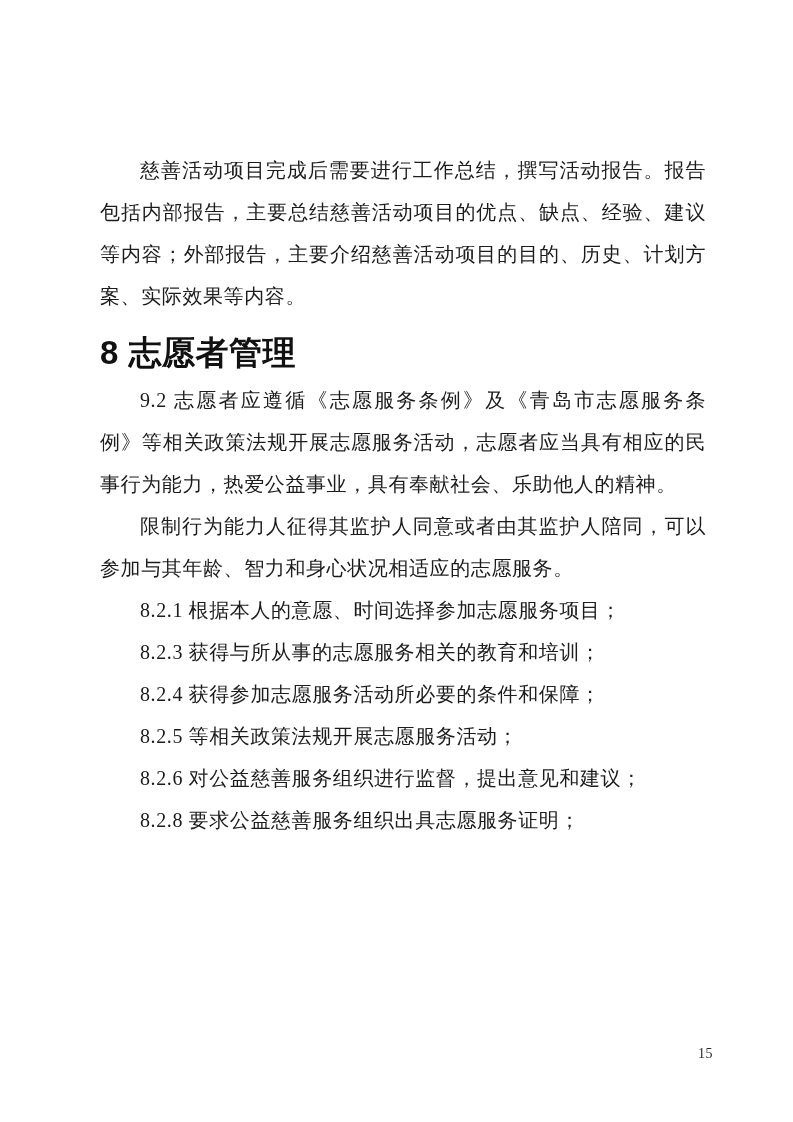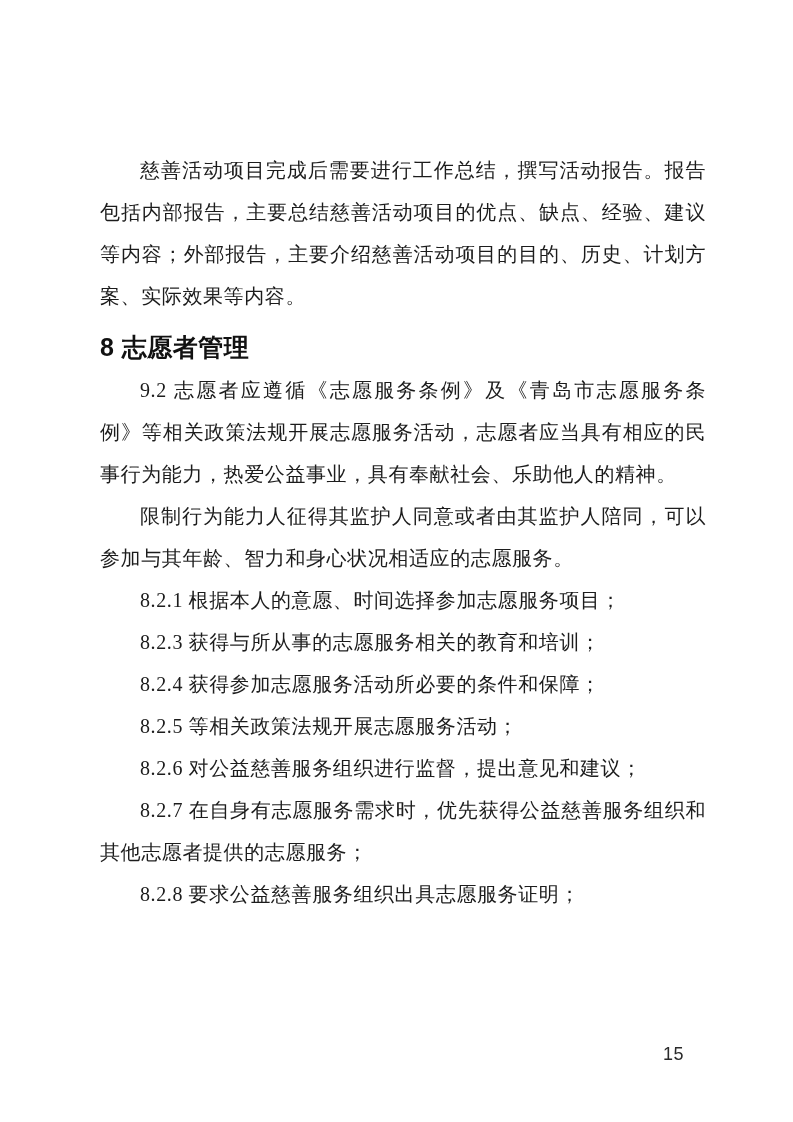--- a/index.html
+++ b/index.html
@@ -25,53 +25,52 @@
     line-height: 42px;
     letter-spacing: 0.6px;
     text-align: justify;
     text-justify: inter-ideograph;
     text-indent: 2em;
     word-break: break-all;
   }
   .heading {
     margin: 15px 0 6px 0;
     font-family: "Liberation Sans", "DejaVu Sans", sans-serif;
-    font-size: 25px;
+    font-size: 33px;
     font-weight: bold;
     line-height: 1.25;
     letter-spacing: 0.5px;
     color: #111111;
   }
   .page-number {
     position: absolute;
     top: 1028px;
-    right: 109px;
-    font-size: 18px;
+    right: 80px;
+    font-size: 14px;
     line-height: 20px;
     letter-spacing: 0.5px;
     color: #2a2a2a;
-    font-family: Liberation Sans, sans-serif;
+    font-family: Liberation Serif, serif;
   }
 </style>
 </head>
 <body>
 
 <div class="page">
 
   <p class="para">慈善活动项目完成后需要进行工作总结，撰写活动报告。报告包括内部报告，主要总结慈善活动项目的优点、缺点、经验、建议等内容；外部报告，主要介绍慈善活动项目的目的、历史、计划方案、实际效果等内容。</p>
 
   <h1 class="heading">8 志愿者管理</h1>
 
   <div>
     <p class="para">9.2 志愿者应遵循《志愿服务条例》及《青岛市志愿服务条例》等相关政策法规开展志愿服务活动，志愿者应当具有相应的民事行为能力，热爱公益事业，具有奉献社会、乐助他人的精神。</p>
       <p class="para">限制行为能力人征得其监护人同意或者由其监护人陪同，可以参加与其年龄、智力和身心状况相适应的志愿服务。</p>
       <p class="para">8.2.1 根据本人的意愿、时间选择参加志愿服务项目；</p>
       <p class="para">8.2.3 获得与所从事的志愿服务相关的教育和培训；</p>
       <p class="para">8.2.4 获得参加志愿服务活动所必要的条件和保障；</p>
       <p class="para">8.2.5 等相关政策法规开展志愿服务活动；</p>
       <p class="para">8.2.6 对公益慈善服务组织进行监督，提出意见和建议；</p>
-      <p class="para">8.2.7 在自身有志愿服务需求时，优先获得公益慈善服务组织和其他志愿者提供的志愿服务；</p>
       <p class="para">8.2.8 要求公益慈善服务组织出具志愿服务证明；</p>
   </div>
 
   <div class="page-number">15</div>
 
 </div>
 
 </body></html>

